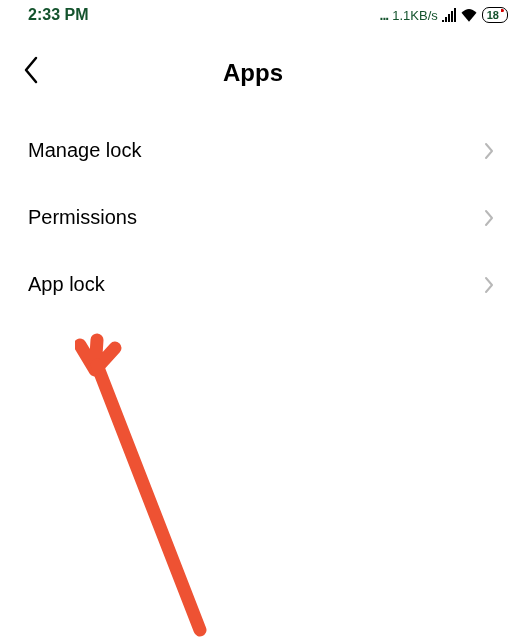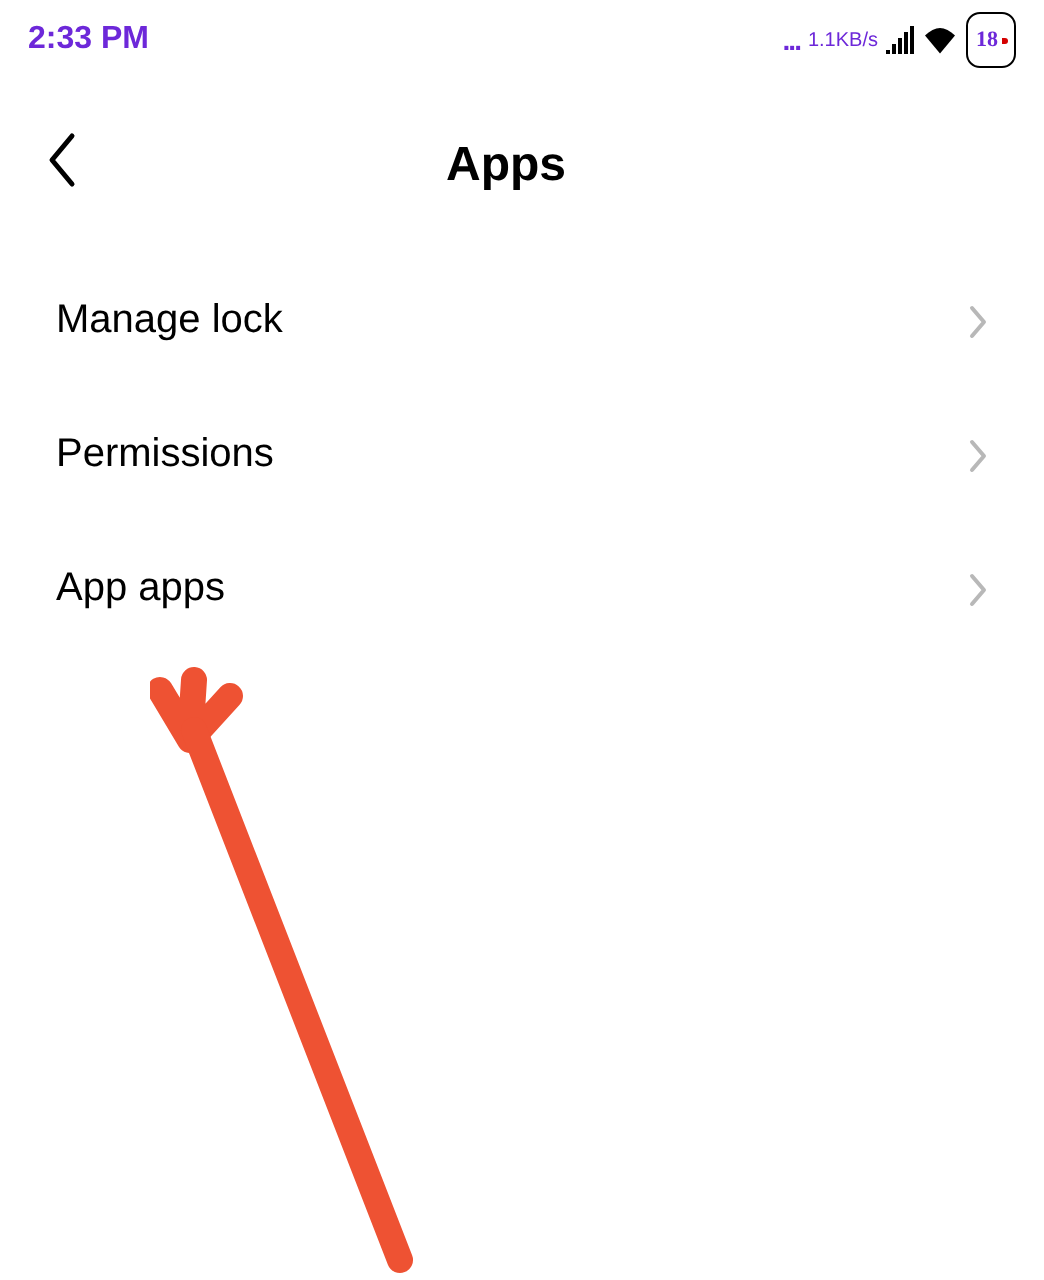--- a/index.html
+++ b/index.html
@@ -8,63 +8,61 @@
       height: 640px;
       background: #ffffff;
       font-family: -apple-system, 'Helvetica Neue', Arial, sans-serif;
       position: relative;
       overflow: hidden;
     }
     .status-bar {
       display: flex;
       justify-content: space-between;
       align-items: center;
-      padding: 6px 14px 4px 14px;
+      padding: 6px 14px 4px 28px;
       font-size: 16px;
-      color: #6d28d9;
+      color: #14532d;
       font-weight: 500;
     }
     .status-left { font-weight: 600; }
     .status-right {
       display: flex;
       align-items: center;
       gap: 4px;
       font-size: 14px;
     }
     .dots { font-weight: bold; letter-spacing: -1px; }
-    .speed { font-size: 10px; text-align: center; }
+    .speed { font-size: 13px; text-align: center; }
     .signal-bars {
       display: inline-flex;
       align-items: flex-end;
       gap: 1px;
       height: 14px;
     }
     .signal-bars span {
       width: 2px;
       background: #000;
       display: inline-block;
     }
     .signal-bars span:nth-child(1){height:2px}
     .signal-bars span:nth-child(2){height:5px}
     .signal-bars span:nth-child(3){height:8px}
     .signal-bars span:nth-child(4){height:11px}
     .signal-bars span:nth-child(5){height:14px}
     .wifi-icon svg { width: 18px; height: 14px; display:block; }
     .battery {
       display: inline-flex;
-      align-items: center;
       border: 1.5px solid #000;
       border-radius: 7px;
       padding: 1px 3px 1px 4px;
       font-size: 11px;
       font-weight: 600;
       position: relative;
-      height: 28px;
+      height: 16px;
       line-height: 12px;
-      font-family: Liberation Serif, serif;
     }
     .battery-tip {
       width: 3px; height: 3px;
       background: #d40000;
       border-radius: 0 2px 2px 0;
       display:inline-block;
       margin-left:2px;
     }
     .header {
       display: flex;
@@ -163,21 +161,21 @@
   </div>
   <div class="setting-item">
     <span class="setting-label">Permissions</span>
     <span class="chevron">
       <svg viewBox="0 0 10 18">
           <path d="M2 2 L8 9 L2 16" stroke="#b8b8b8" stroke-width="2" fill="none" stroke-linecap="round" stroke-linejoin="round"></path>
         </svg>
     </span>
   </div>
   <div class="setting-item">
-    <span class="setting-label">App apps</span>
+    <span class="setting-label">App lock</span>
     <span class="chevron">
       <svg viewBox="0 0 10 18">
           <path d="M2 2 L8 9 L2 16" stroke="#b8b8b8" stroke-width="2" fill="none" stroke-linecap="round" stroke-linejoin="round"></path>
         </svg>
     </span>
   </div>
 </div>
 
 <div class="annotation-arrow">
   <svg width="140" height="310" viewBox="0 0 140 310">

